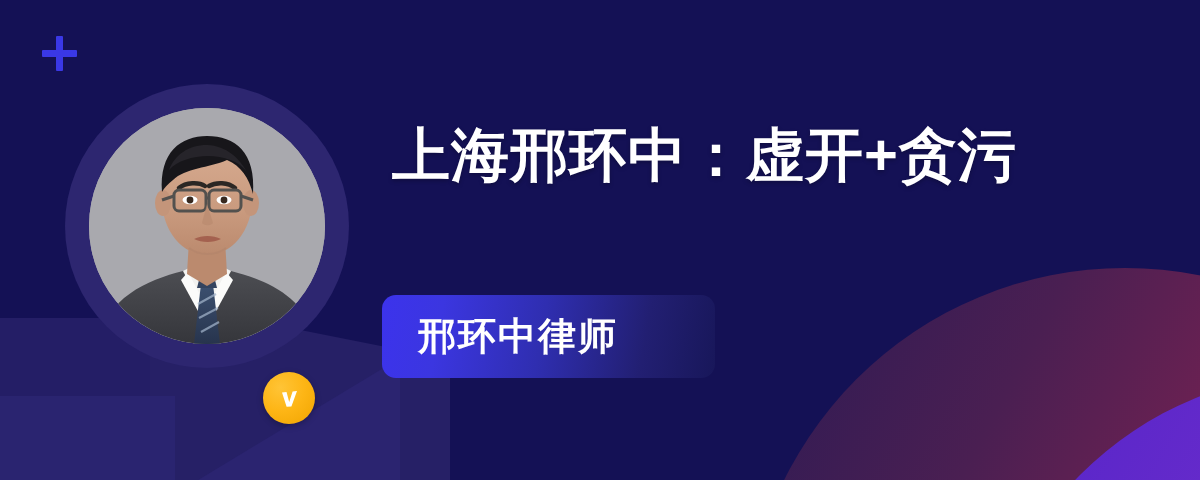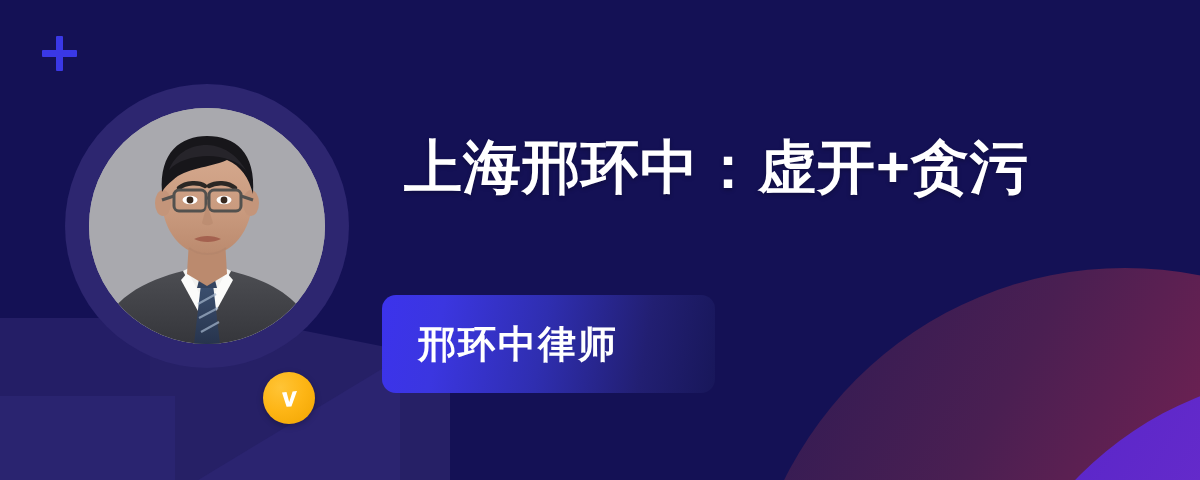--- a/index.html
+++ b/index.html
@@ -148,37 +148,37 @@
   .verified-badge svg { display: block; }
 
   
   .content {
     position: absolute;
     left: 392px;
     top: 112px;
     width: 790px;
   }
   .headline {
-    margin: 12px;
+    margin: 0;
     color: #ffffff;
     font-size: 58px;
     font-weight: 700;
     line-height: 86px;
     letter-spacing: 1px;
     white-space: nowrap;
     text-shadow: 0 2px 4px rgba(0,0,0,0.25);
   }
   .headline-line { display: block; }
 
   .name-badge {
     position: absolute;
     left: -10px;
     top: 183px;
     width: 333px;
-    height: 98px;
+    height: 83px;
     border-radius: 14px;
     background: linear-gradient(100deg, #3c33ec 0%, #3b36e0 18%, #2f2eb0 48%, #221f72 78%, #18175a 100%);
     display: flex;
     align-items: center;
   }
   .name-badge-label {
     color: #ffffff;
     font-size: 38px;
     font-weight: 700;
     letter-spacing: 2px;

